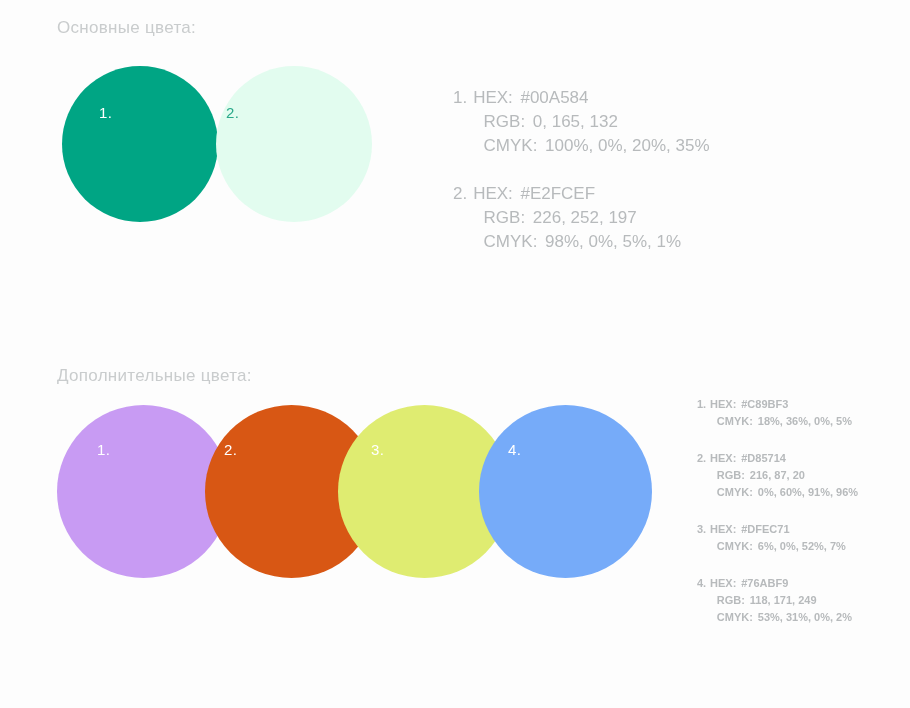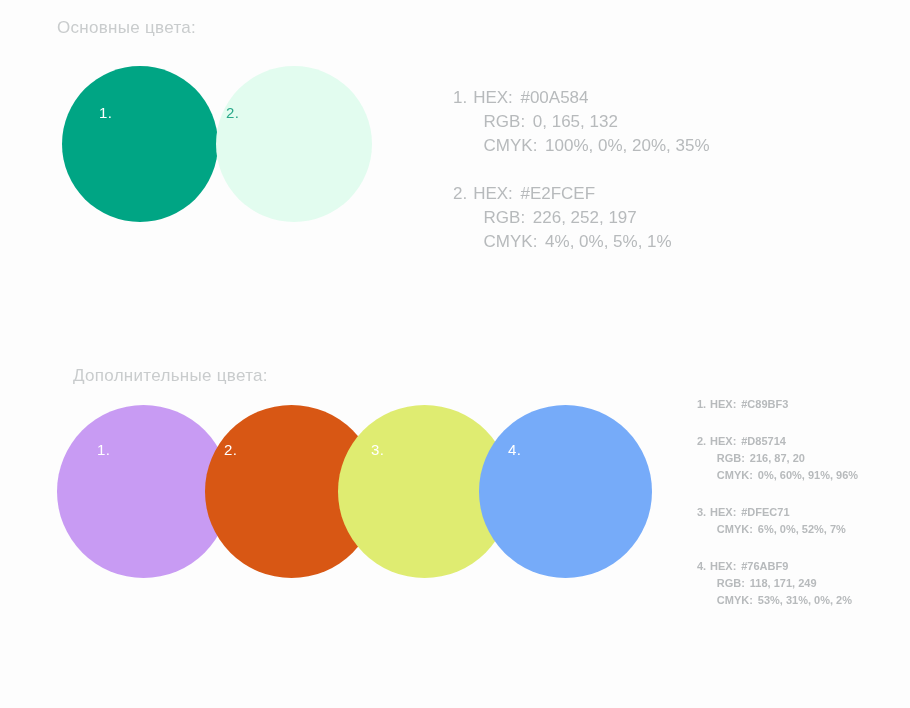--- a/index.html
+++ b/index.html
@@ -23,21 +23,21 @@
   
   .section-heading {
     position: absolute;
     color: #c9cccd;
     font-size: 17px;
     font-weight: 400;
     letter-spacing: 0.3px;
     white-space: nowrap;
   }
   #heading-primary { left: 57px; top: 18px; }
-  #heading-secondary { left: 57px; top: 366px; margin-left: 16px; }
+  #heading-secondary { left: 57px; top: 366px; }
 
   
   .swatch-row {
     position: absolute;
   }
   .swatch {
     position: absolute;
     border-radius: 50%;
   }
   .swatch-label {
@@ -166,21 +166,21 @@
     </div>
 
     <div class="spec-item">
       <div class="spec-line">
         <span class="spec-index">2.</span><span class="spec-key">HEX:</span><span class="spec-val">#E2FCEF</span>
       </div>
       <div class="spec-line indent">
         <span class="spec-key">RGB:</span><span class="spec-val">226, 252, 197</span>
       </div>
       <div class="spec-line indent">
-        <span class="spec-key">CMYK:</span><span class="spec-val">4%, 0%, 5%, 1%</span>
+        <span class="spec-key">CMYK:</span><span class="spec-val">98%, 0%, 5%, 1%</span>
       </div>
     </div>
   </div>
 
   <div class="section-heading" id="heading-secondary" style="color: rgb(201, 204, 205);">Дополнительные цвета:</div>
 
   <div class="swatch-row" id="secondary-swatches">
 
     <div class="swatch swatch-sec" id="swatch-secondary-1" style="background: rgb(200, 155, 243);"></div>
     <div class="swatch swatch-sec" id="swatch-secondary-2" style="background: rgb(216, 87, 20);"></div>
@@ -192,20 +192,23 @@
     <div class="swatch-label label-sec" id="label-secondary-3" style="color: rgb(255, 255, 255);">3.</div>
     <div class="swatch-label label-sec" id="label-secondary-4" style="color: rgb(255, 255, 255);">4.</div>
   </div>
 
   <div class="spec-list" id="specs-secondary" style="color: rgb(183, 186, 188);">
 
     <div class="spec-item">
       <div class="spec-line">
         <span class="spec-index">1.</span><span class="spec-key">HEX:</span><span class="spec-val">#C89BF3</span>
       </div>
+      <div class="spec-line indent">
+        <span class="spec-key">CMYK:</span><span class="spec-val">18%, 36%, 0%, 5%</span>
+      </div>
     </div>
 
     <div class="spec-item">
       <div class="spec-line">
         <span class="spec-index">2.</span><span class="spec-key">HEX:</span><span class="spec-val">#D85714</span>
       </div>
       <div class="spec-line indent">
         <span class="spec-key">RGB:</span><span class="spec-val">216, 87, 20</span>
       </div>
       <div class="spec-line indent">

